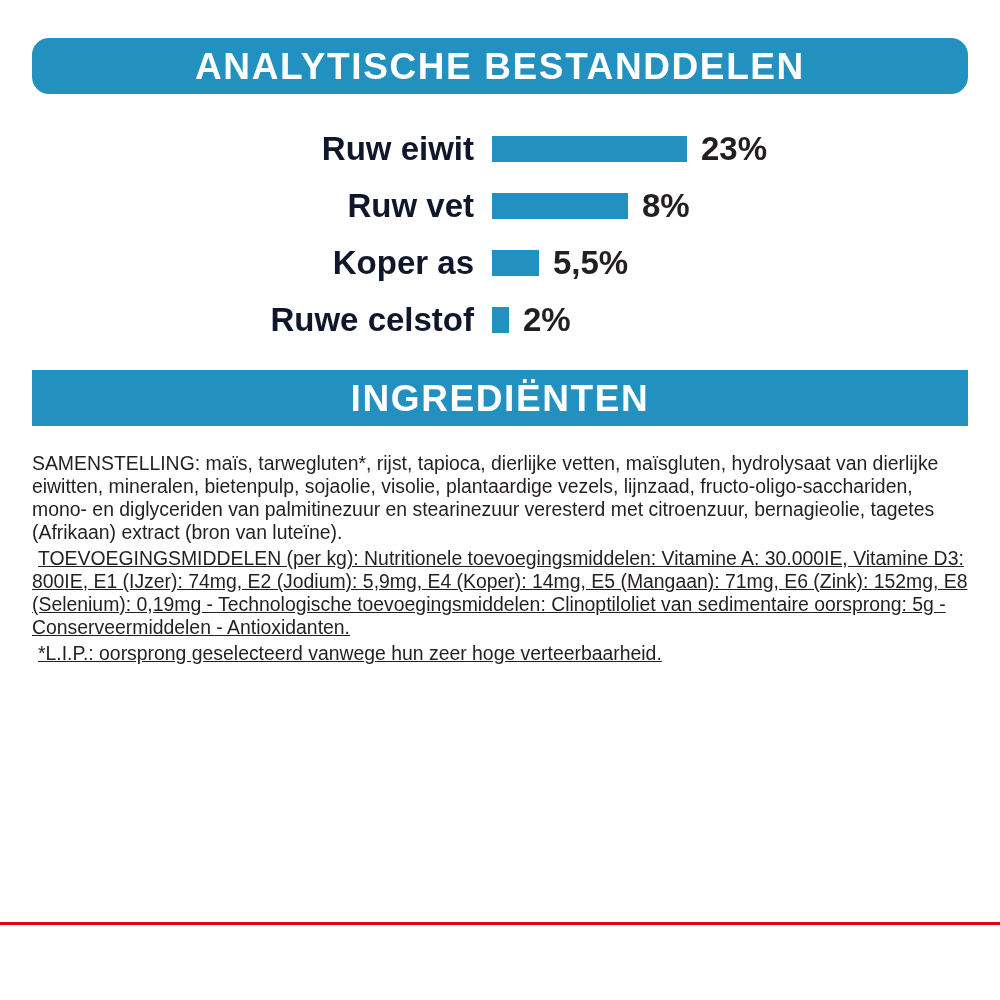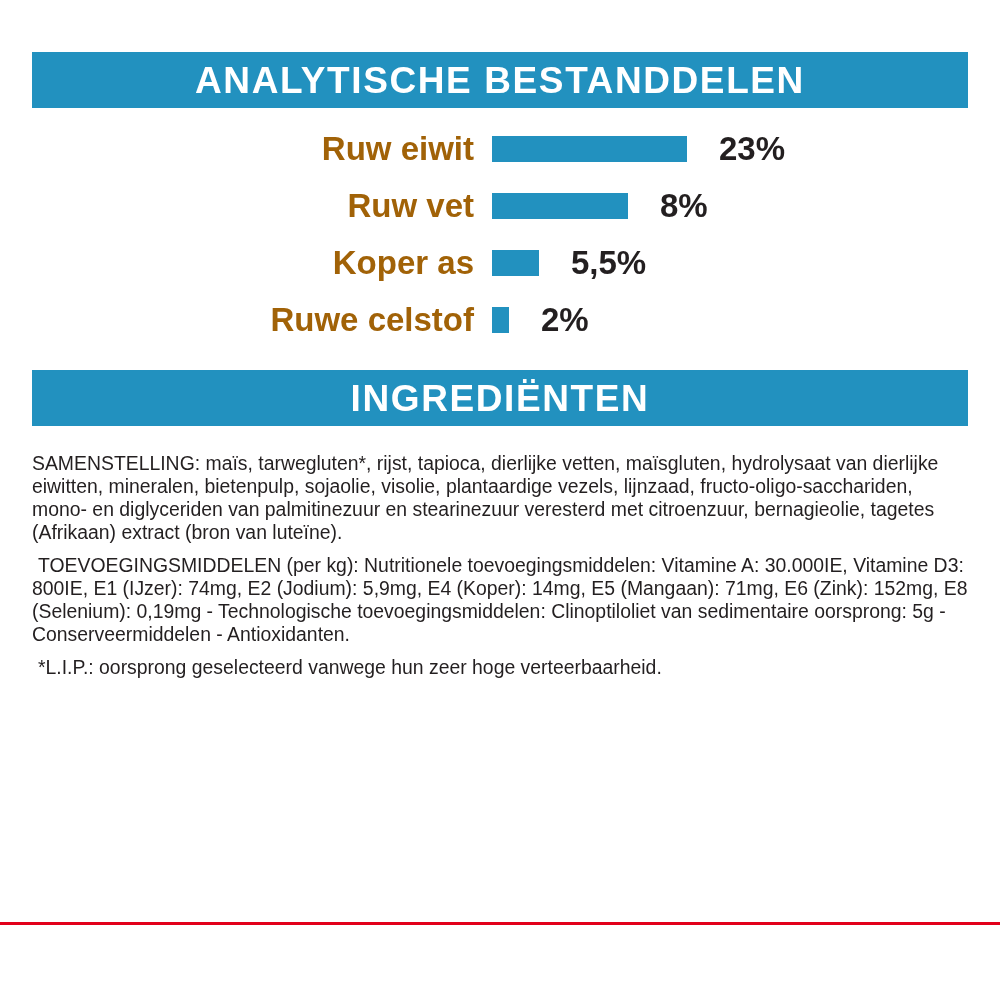--- a/index.html
+++ b/index.html
@@ -34,21 +34,21 @@
     justify-content: center;
   }
   .section-bar .title {
     color: #ffffff;
     font-size: 37px;
     font-weight: bold;
     letter-spacing: 1.6px;
     line-height: 1;
     white-space: nowrap;
   }
-  #bar-analytical { top: 52px; }
+  #bar-analytical { top: 38px; border-radius: 17px; }
   #bar-ingredients { top: 370px; }
 
   
   .chart {
     position: absolute;
     top: 120px;
     left: 32px;
     width: 936px;
     height: 230px;
   }
@@ -58,52 +58,52 @@
     display: flex;
     align-items: center;
   }
   .chart-label {
     width: 460px;
     text-align: right;
     padding-right: 18px;
     box-sizing: border-box;
     font-size: 33px;
     font-weight: bold;
-    color: #a16207;
+    color: #0f172a;
     white-space: nowrap;
   }
   .chart-bar {
     height: 26px;
     background: #2291bf;
     flex: 0 0 auto;
   }
   .chart-value {
     font-size: 33px;
     font-weight: bold;
     color: #231f20;
-    padding-left: 32px;
+    padding-left: 14px;
     white-space: nowrap;
   }
 
   
   .ingredients {
     position: absolute;
     top: 452px;
     left: 32px;
     width: 940px;
     font-size: 19.4px;
     line-height: 23px;
     color: #231f20;
   }
   .ingredients p {
     margin: 0 0 0 0;
     padding: 0;
     text-align: left;
   }
-  .ingredients p + p { margin-top: 10px; }
+  .ingredients p + p { margin-top: 3px; text-decoration: underline; }
   .ing-indent { text-indent: 6px; }
 
   
   .footer-rule {
     position: absolute;
     left: 0;
     top: 922px;
     width: 1000px;
     height: 3px;
     background: #e2001a;

